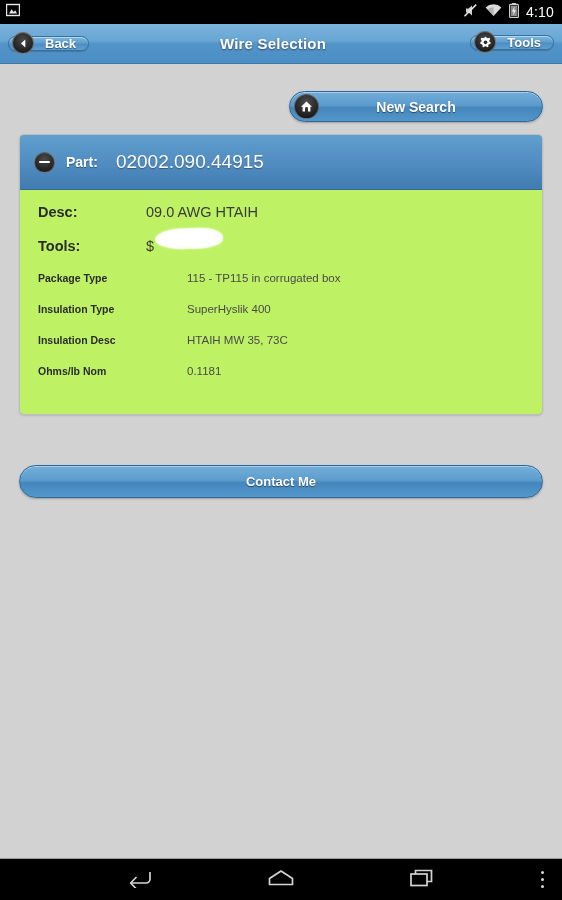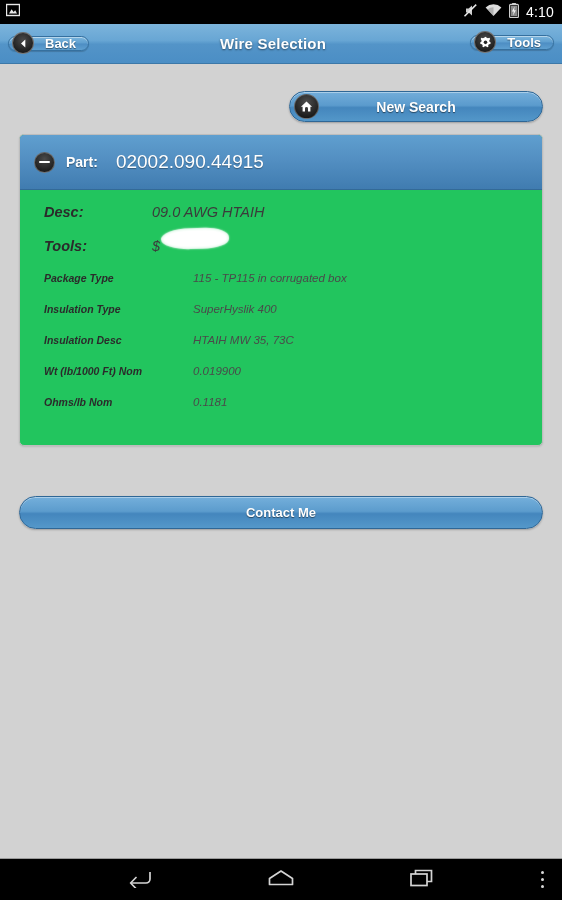--- a/index.html
+++ b/index.html
@@ -143,21 +143,21 @@
     text-shadow: 0 1px 1px rgba(0,0,0,0.5);
     padding-right: 25px;
   }
   #new-search-btn { width: 254px; }
 
   
   .card {
     margin-top: 12px;
     border: 1px solid #bdbdbd;
     border-radius: 5px;
-    background: #22c55e;
+    background: #bef264;
     box-shadow: 0 1px 2px rgba(0,0,0,0.12);
     overflow: hidden;
   }
 
   .card-header {
     height: 55px;
     display: flex;
     align-items: center;
     padding: 0 14px;
     background: linear-gradient(to bottom, #5f9fcf 0%, #538fc2 45%, #407cb0 100%);
@@ -185,21 +185,21 @@
     text-shadow: 0 1px 1px rgba(0,0,0,0.4);
     margin-right: 18px;
   }
   .card-header-value {
     color: #ffffff;
     font-size: 19px;
     font-weight: normal;
     text-shadow: 0 1px 1px rgba(0,0,0,0.35);
   }
 
-  .card-body { padding: 14px 0 18px 8px; font-style: italic; }
+  .card-body { padding: 14px 0 18px 2px; }
 
   .detail-row {
     display: flex;
     align-items: baseline;
     padding: 0 16px;
     margin-bottom: 16px;
   }
   .detail-row:last-child { margin-bottom: 0; }
 
   .detail-label {
@@ -396,24 +396,20 @@
         <div class="detail-row secondary">
           <span class="detail-label">Insulation Type</span>
           <span class="detail-value">SuperHyslik 400</span>
         </div>
 
         <div class="detail-row secondary">
           <span class="detail-label">Insulation Desc</span>
           <span class="detail-value">HTAIH MW 35, 73C</span>
         </div>
 
-        <div class="detail-row secondary">
-          <span class="detail-label">Wt (lb/1000 Ft) Nom</span>
-          <span class="detail-value">0.019900</span>
-        </div>
 
         <div class="detail-row secondary">
           <span class="detail-label">Ohms/lb Nom</span>
           <span class="detail-value">0.1181</span>
         </div>
 
       </div>
     </div>
 
     <div class="contact-wrap">

